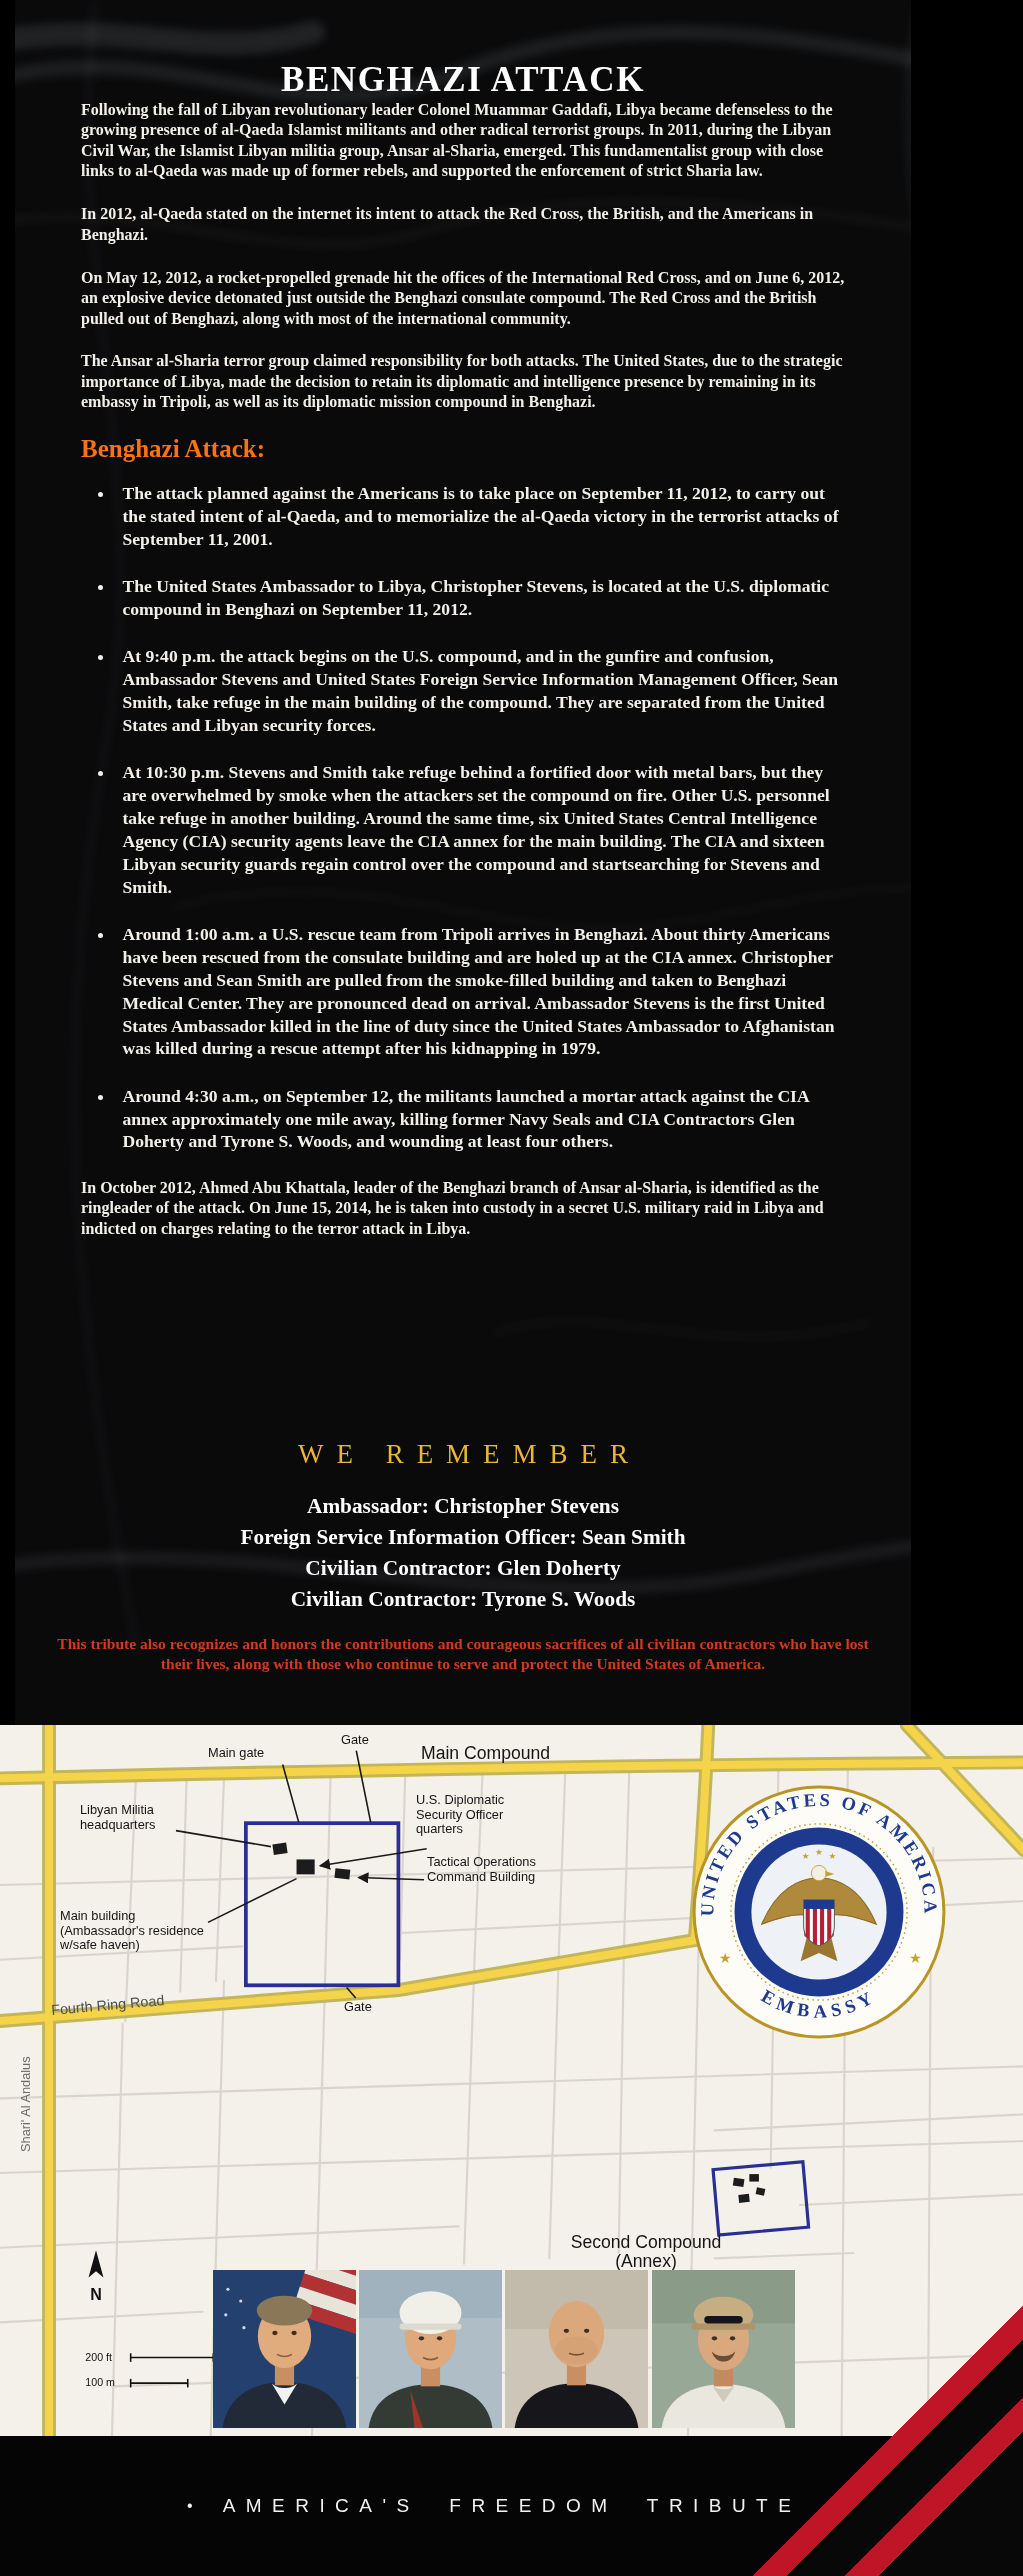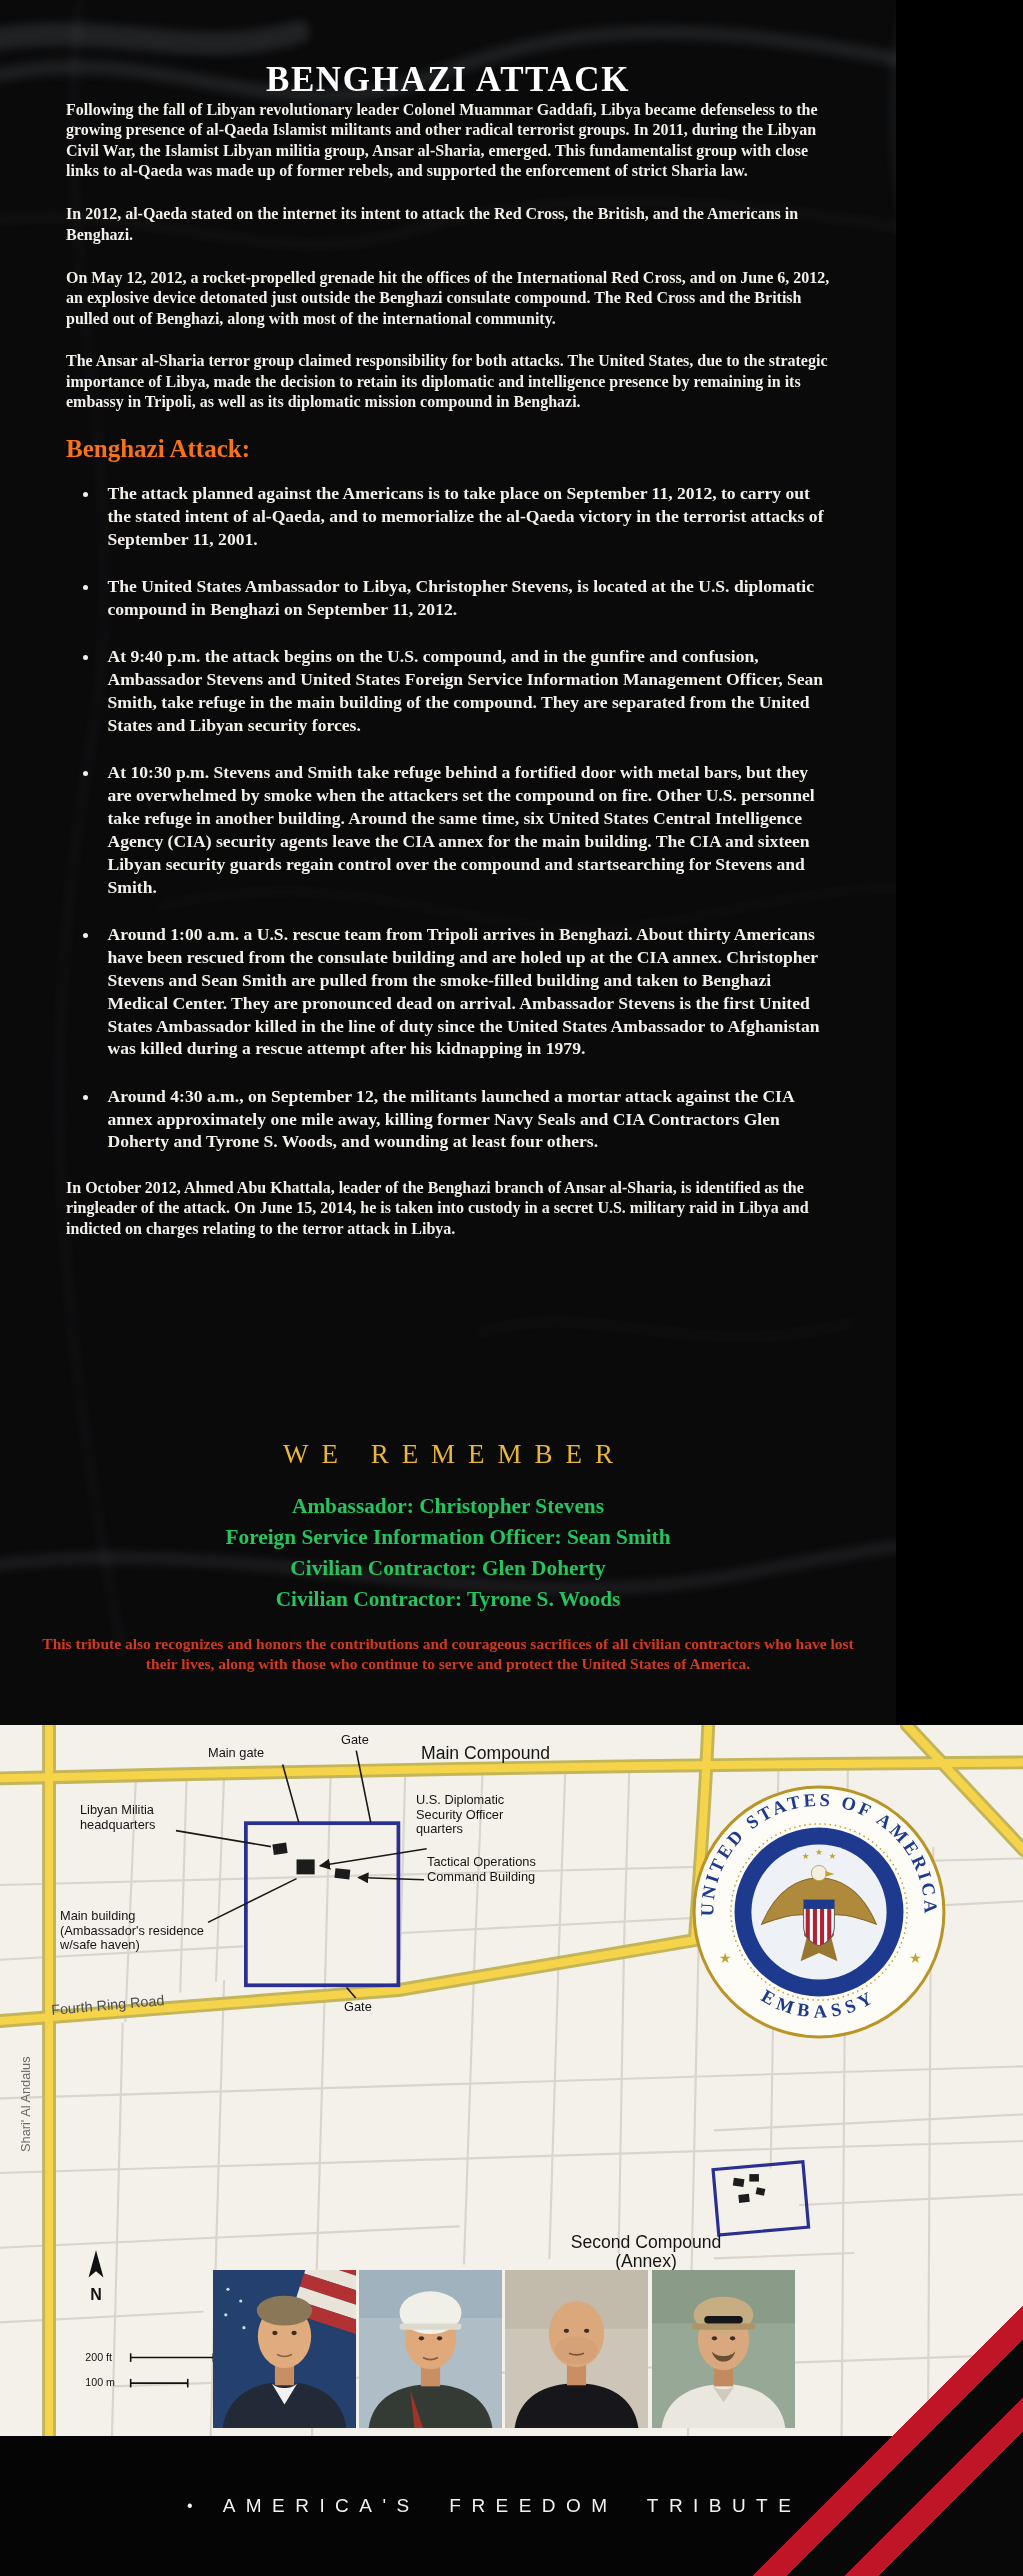--- a/index.html
+++ b/index.html
@@ -1,34 +1,34 @@
 <!DOCTYPE html>
 <html style="font-size:8.5px"><head>
 <meta charset="utf-8">
 <style>
   *{margin:0;padding:0;box-sizing:border-box}
   body{margin:0;background:#222}
   .poster{position:relative;width:1024px;height:2576px;background:#000;overflow:hidden;
           font-family:"Liberation Serif","DejaVu Serif",serif}
 
   
-  .top{position:absolute;top:0;left:0;width:896px;height:1725px;background:#0a0a0b;overflow:hidden}
+  .top{position:absolute;top:0;left:15px;width:896px;height:1725px;background:#0a0a0b;overflow:hidden}
   .marble{position:absolute;inset:0;pointer-events:none;z-index:1}
   .content{position:relative;z-index:2;padding:60px 66px 0;color:#f3f0e9}
   .title{font-size:35px;font-weight:bold;text-align:center;letter-spacing:1.6px;color:#ffffff}
   .date{font-size:23px;font-weight:bold;text-align:center;margin-top:4.3px;margin-bottom:32px;color:#ffffff}
   .body-par{font-size:16px;line-height:1.28;font-weight:bold;margin-bottom:22.4px}
   .attack-heading{font-size:25px;font-weight:bold;margin:8.5px 0 19px;color:#f97316}
   .timeline{list-style:disc outside;padding-left:34px;margin:0}
   .timeline li{font-size:17.6px;line-height:1.3;font-weight:bold;margin-bottom:24.5px;padding-left:7.5px}
   .closing{margin-top:2.1px}
   .remember-block{position:absolute;z-index:2;left:0;right:0;top:1439px;text-align:center}
   .we-remember{font-size:27px;letter-spacing:0.48em;text-indent:0.48em;color:#e9b637}
   .names{margin-top:21.3px}
-  .name{font-size:21.3px;font-weight:bold;color:#22c55e;line-height:1.45}
+  .name{font-size:21.3px;font-weight:bold;color:#ffffff;line-height:1.45}
   .tribute{margin:19px auto 8px;width:842px;font-size:15.5px;font-weight:bold;color:#d03a1e;line-height:1.32}
 
   
   .map-section{position:absolute;top:1725px;left:0;width:1024px;height:711px;background:#f4f1ea;overflow:hidden}
   .map-svg{position:absolute;inset:0;z-index:1}
   .map-svg text{font-family:"Liberation Sans","DejaVu Sans",sans-serif}
   .lbl{position:absolute;z-index:3;font-family:"Liberation Sans","DejaVu Sans",sans-serif;
        font-size:12.8px;color:#151515;white-space:pre-line;line-height:1.14}
   .lbl.bold{font-weight:normal;font-size:17.6px;line-height:1.1}
   .lbl.road-label{color:#4f4f4f;font-size:14.4px;transform:rotate(-5deg)}

